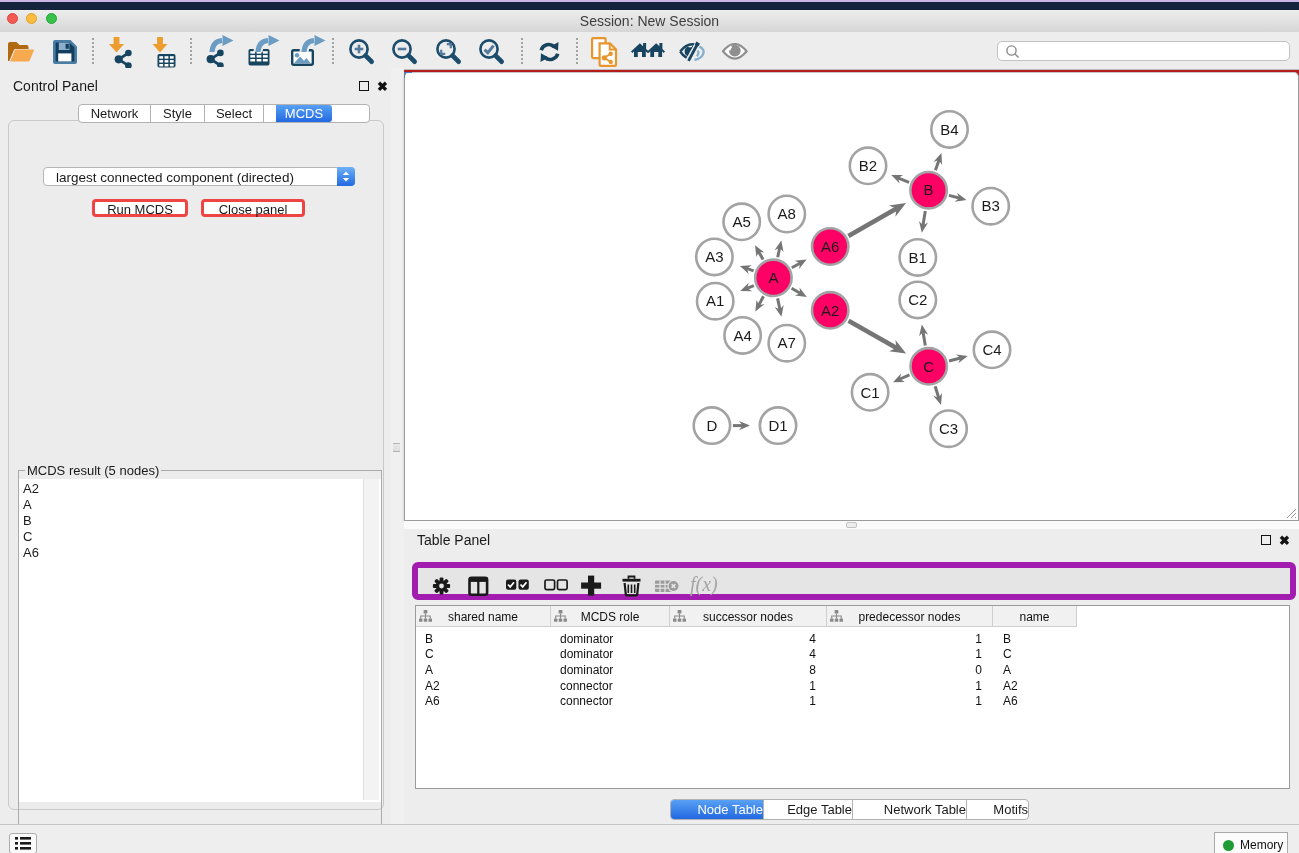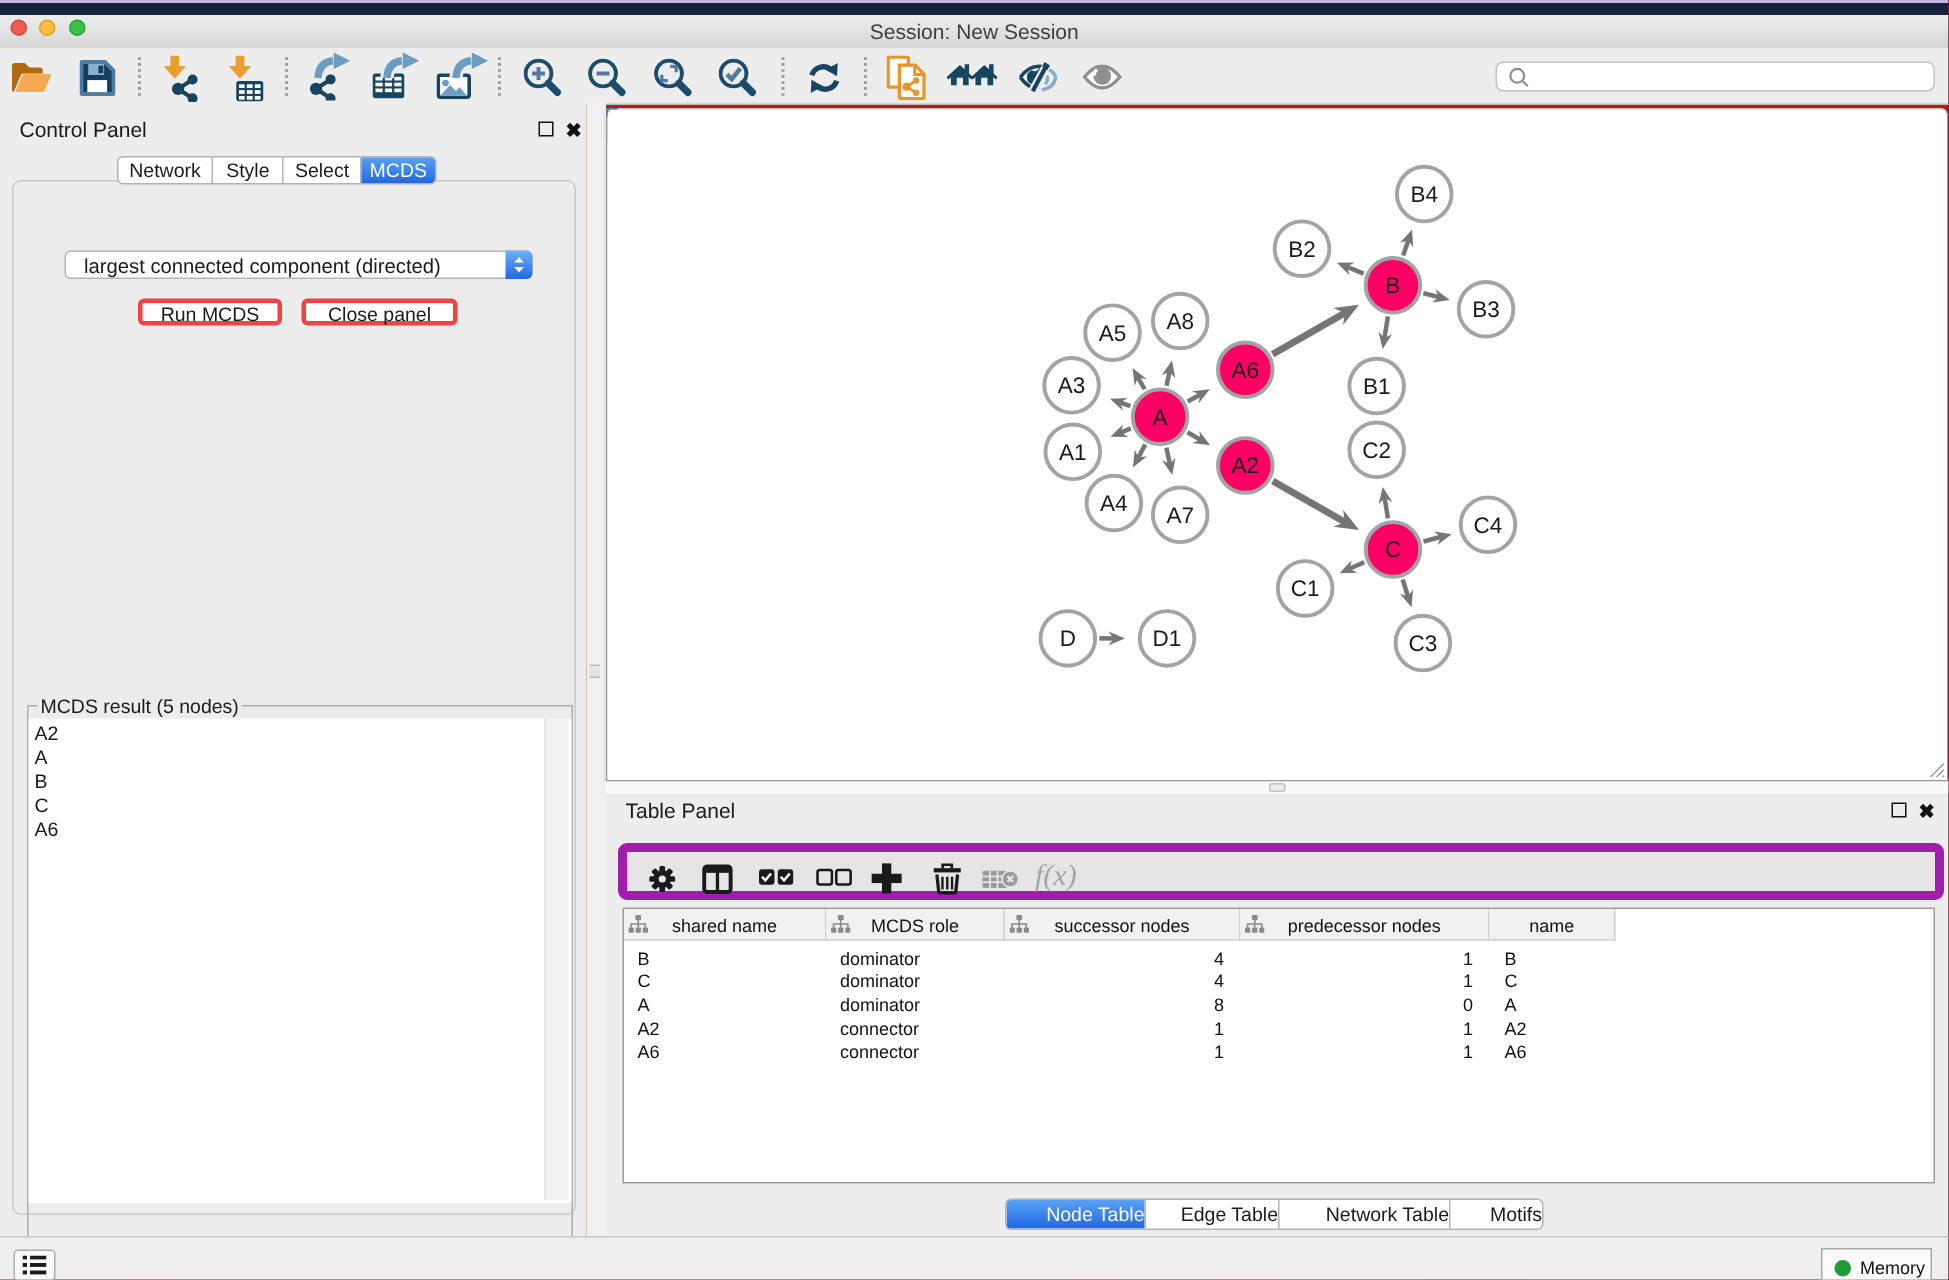--- a/index.html
+++ b/index.html
@@ -20,25 +20,25 @@
   border-left:2px dotted #a2a2a2; }
 #searchbox { position:absolute; left:997px; top:9px; width:293px; height:20px;
   background:#fff; border:1px solid #c2c2c2; border-radius:5px; }
 
 #cpanel { position:absolute; left:0; top:58px; width:391px; height:757px; background:#ededed; }
 #cpanel .ptitle { position:absolute; left:13px; top:10px; font-size:14px; color:#1a1a1a; }
 .float-ico { position:absolute; width:10px; height:10px; border:1.5px solid #111; }
 .close-ico { position:absolute; font-size:13px; font-weight:bold; color:#111; line-height:11px; }
 #cp-inner { position:absolute; left:8px; top:52px; width:376px; height:690px;
   background:#ececec; border:1px solid #c9c9c9; border-radius:6px; }
-#cp-tabs { position:absolute; left:78px; top:36px; width:213px; height:19px;
+#cp-tabs { position:absolute; left:78px; top:36px; width:292px; height:19px;
   display:flex; border:1px solid #b2b2b2; border-radius:4px; background:#fff; z-index:5; }
 #cp-tabs .seg { font-size:13px; color:#1a1a1a; text-align:center; line-height:17px;
   border-right:1px solid #b2b2b2; }
-#cp-tabs .seg:last-child { border-right:none; }
+#cp-tabs .seg:last-child { border-right:none;margin-left:12px; }
 .segblue { background:linear-gradient(#58a1f4,#2268e2); color:#fff !important;
   border-radius:0 3px 3px 0; }
 #optlabel { position:absolute; left:0; width:391px; top:76px; text-align:center;
   font-size:14px; color:#1a1a1a; }
 #combo { position:absolute; left:43px; top:99px; width:312px; height:19px;
   background:#fff; border:1px solid #b6b6b6; border-radius:4px; }
 #combo .ctext { position:absolute; left:12px; top:2px; font-size:13.5px; color:#1a1a1a; }
 #combo .cbtn { position:absolute; right:-1px; top:-1px; width:18px; height:19px;
   background:linear-gradient(#6db1f7,#2268e2); border-radius:0 4px 4px 0; }
 .btn { position:absolute; height:18px; background:#fff; border:3px solid #ef4444;

